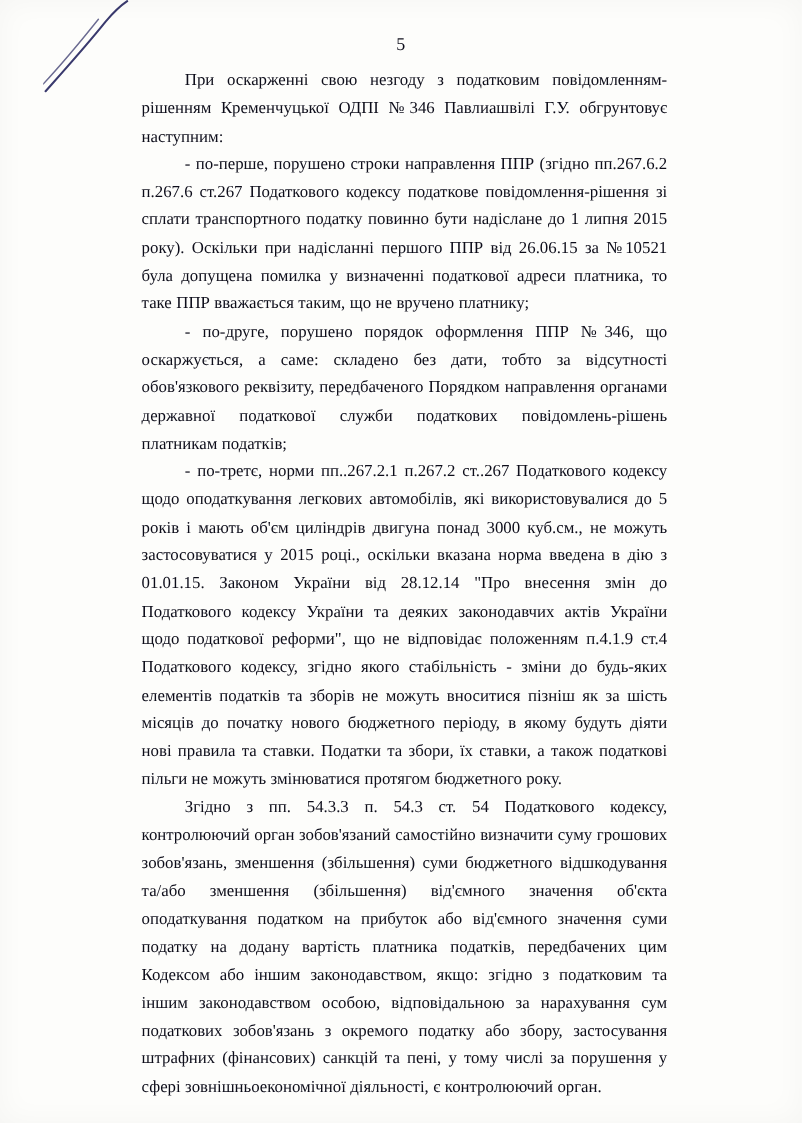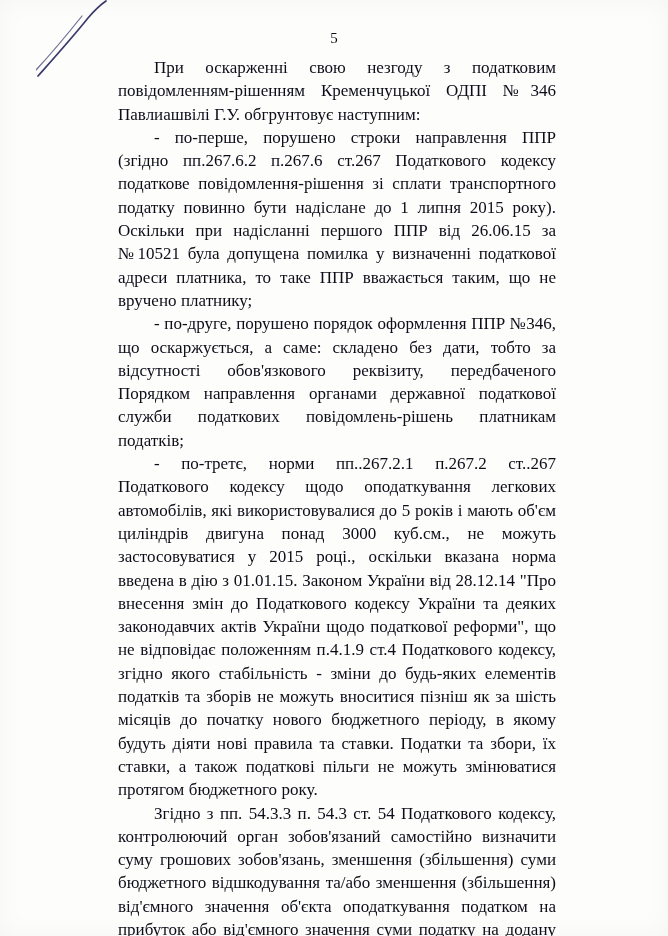--- a/index.html
+++ b/index.html
@@ -41,21 +41,21 @@
   }
   .content {
     position: absolute;
     top: 56px;
     left: 118px;
     width: 438px;
   }
   p {
     margin: 0;
     text-align: justify;
-    font-size: 17px;
+    font-size: 14px;
     line-height: 23.3px;
     text-indent: 36px;
     word-spacing: 0.2px;
     hyphens: none;
   }
   p.dash {
     text-indent: 36px;
   }
   
   .pen-mark {

